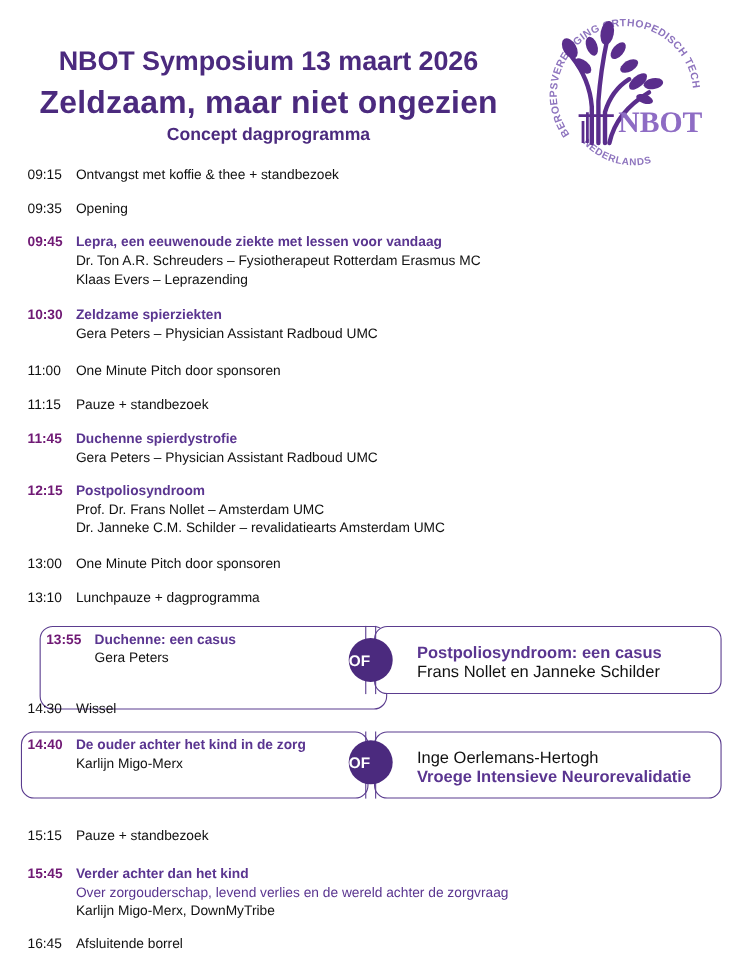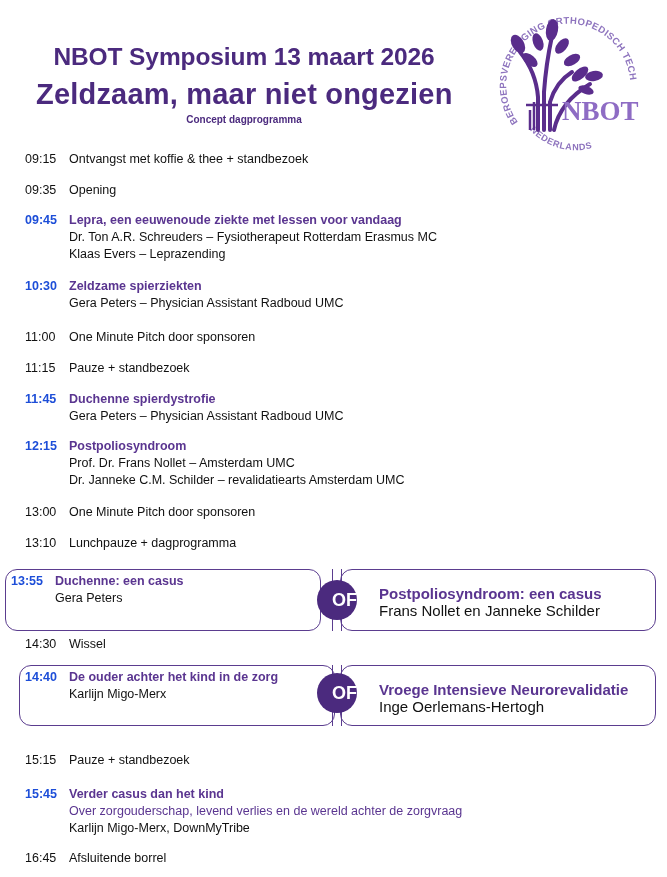--- a/index.html
+++ b/index.html
@@ -4,37 +4,37 @@
 <style>
   * { box-sizing: border-box; margin: 0; padding: 0; }
   html, body { width: 667px; height: 877px; background: #ffffff; overflow: hidden; }
   body { position: relative; font-family: "Liberation Sans", "DejaVu Sans", sans-serif; color: #111111; }
 
   .title1 { position: absolute; left: 41px; top: 43px; width: 406px; text-align: center;
             font-size: 24.5px; font-weight: bold; color: #4b2a7e; white-space: nowrap; letter-spacing: -0.1px; }
   .title2 { position: absolute; left: 36px; top: 78px; width: 412px; text-align: right;
             font-size: 29px; font-weight: bold; color: #4b2a7e; white-space: nowrap; letter-spacing: 0.2px; }
   .title3 { position: absolute; left: 140px; top: 114px; width: 208px; text-align: center;
-            font-size: 10px; font-weight: bold; color: #4b2a7e; white-space: nowrap; }
+            font-size: 16px; font-weight: bold; color: #4b2a7e; white-space: nowrap; }
 
   .logo { position: absolute; left: 480px; top: 2px; width: 185px; height: 155px; }
 
   .row { position: absolute; left: 25px; font-size: 12.5px; line-height: 17px; white-space: nowrap; }
   .row .time { position: absolute; left: 0; top: 0; width: 44px; }
   .row .body { position: absolute; left: 44px; top: 0; }
-  .row.hl .time { color: #1d4ed8; font-weight: bold; }
+  .row.hl .time { color: #701a75; font-weight: bold; }
   .hl-title { color: #5a3590; font-weight: bold; }
   .hl-sub { color: #5a3590; }
   .line { display: block; }
 
   .box { position: absolute; border: 1.6px solid #5b3d8f; border-radius: 12px; background: #fff; }
   .box .row { left: 5px; }
   .box-right .col { position: absolute; left: 38px; top: 15px; font-size: 15px; line-height: 17px; white-space: nowrap; }
   .of-circle { position: absolute; width: 40px; height: 40px; border-radius: 50%; background: #4b2a7e;
-               color: #ffffff; font-weight: bold; font-size: 18px; text-align: right; line-height: 40px; }
+               color: #ffffff; font-weight: bold; font-size: 14px; text-align: left; line-height: 40px; }
   .connector { position: absolute; width: 10px; border-left: 1.6px solid #5b3d8f; border-right: 1.6px solid #5b3d8f; }
 </style>
 </head>
 <body>
 
 <div class="title1">NBOT Symposium 13 maart 2026</div>
 <div class="title2">Zeldzaam, maar niet ongezien</div>
 <div class="title3">Concept dagprogramma</div>
 
 <div class="logo">
@@ -146,21 +146,21 @@
     </span>
 </div>
 
 <div class="row" style="top:535px;">
   <span class="time">13:10</span>
   <span class="body">
       <span class="line">Lunchpauze + dagprogramma</span>
     </span>
 </div>
 
-<div class="box" style="left:5px; top:569px; width:316px; height:62px;text-decoration:underline;">
+<div class="box" style="left:36px; top:569px; width:316px; height:76px;text-decoration:underline;">
   <div class="row hl" style="top:3px;">
     <span class="time">13:55</span>
     <span class="body">
       <span class="line hl-title">Duchenne: een casus</span>
       <span class="line">Gera Peters</span>
     </span>
   </div>
 </div>
 <div class="box box-right" style="left:340px; top:569px; width:316px; height:62px;">
   <div class="col">
@@ -182,38 +182,38 @@
   <div class="row hl" style="top:3px;">
     <span class="time">14:40</span>
     <span class="body">
       <span class="line hl-title">De ouder achter het kind in de zorg</span>
       <span class="line">Karlijn Migo-Merx</span>
     </span>
   </div>
 </div>
 <div class="box box-right" style="left:340px; top:665px; width:316px; height:61px;">
   <div class="col">
+    <span class="line">Inge Oerlemans-Hertogh</span>
     <span class="line hl-title">Vroege Intensieve Neurorevalidatie</span>
-    <span class="line">Inge Oerlemans-Hertogh</span>
   </div>
 </div>
 <div class="connector" style="left:332px; top:665px; height:61px;"></div>
 <div class="of-circle" style="left:317px; top:673px;">OF</div>
 
 <div class="row" style="top:752px;">
   <span class="time">15:15</span>
   <span class="body">
       <span class="line">Pauze + standbezoek</span>
     </span>
 </div>
 
 <div class="row hl" style="top:786px;">
   <span class="time">15:45</span>
   <span class="body">
-    <span class="line hl-title">Verder casus dan het kind</span>
+    <span class="line hl-title">Verder achter dan het kind</span>
     <span class="line hl-sub">Over zorgouderschap, levend verlies en de wereld achter de zorgvraag</span>
     <span class="line">Karlijn Migo-Merx, DownMyTribe</span>
   </span>
 </div>
 
 <div class="row" style="top:850px;">
   <span class="time">16:45</span>
   <span class="body">
       <span class="line">Afsluitende borrel</span>
     </span>

